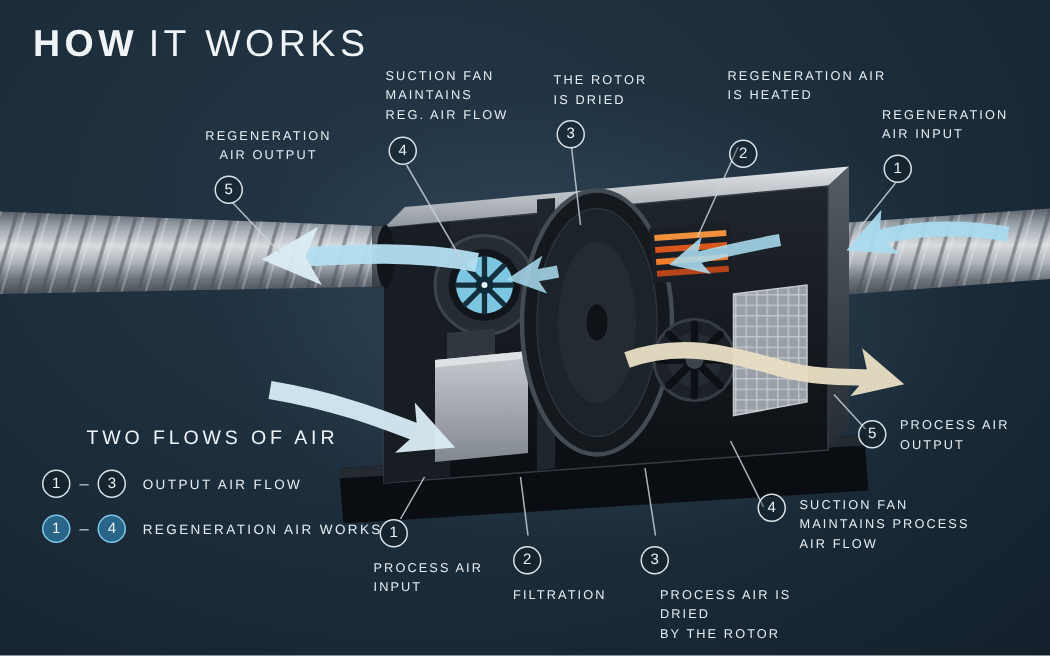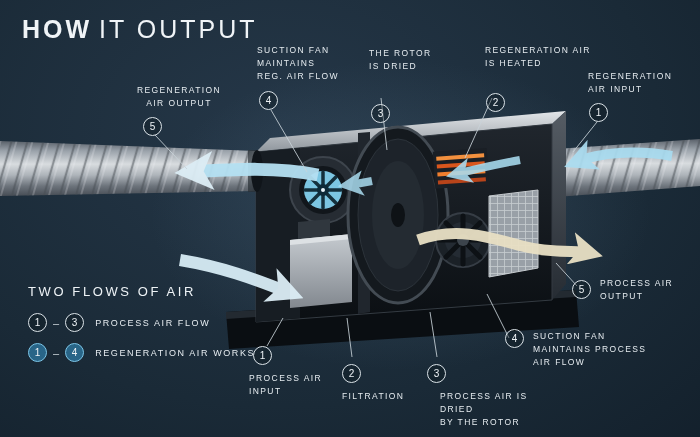--- a/index.html
+++ b/index.html
@@ -19,21 +19,21 @@
   .callout.col.center{ align-items:center; text-align:center; }
   .callout.row{ flex-direction:row; align-items:center; }
   .callout.row.top{ align-items:flex-start; }
   .co-label{ font-size:8.5px; letter-spacing:1.4px; line-height:1.55; color:#e6ecf0;
              white-space:pre-line; text-transform:uppercase; }
   .badge{ width:19px; height:19px; border:1.2px solid #dbe3e8; border-radius:50%;
           display:flex; align-items:center; justify-content:center; font-size:10px;
           color:#eef3f6; background:rgba(12,22,30,.35); flex:0 0 auto; }
   .callout.col .badge{ margin-top:7px; }
   .callout.row .badge + .co-label{ margin-left:9px; margin-top:1px; }
-  .legend{ position:absolute; left:28px; top:284px; z-index:3; }
+  .legend{ position:absolute; left:28px; top:284px; z-index:3;text-align:center; }
   .legend-title{ font-size:13px; letter-spacing:2.6px; margin-bottom:14px; color:#eef3f6; }
   .legend-row{ display:flex; align-items:center; margin-bottom:11px; }
   .legend .badge{ margin:0; }
   .lg-sep{ margin:0 6px; color:#cfd8dd; font-size:11px; }
   .lg-label{ margin-left:11px; font-size:9px; letter-spacing:1.6px; color:#e6ecf0; }
   .badge.blue{ border-color:#7cc6e8; background:rgba(52,142,190,.6); }
 </style>
 </head>
 <body>
 
@@ -192,37 +192,37 @@
       <line x1="597" y1="122" x2="573" y2="152"></line>
       <line x1="577" y1="286" x2="556" y2="263"></line>
       <line x1="509" y1="338" x2="487" y2="294"></line>
       <line x1="437" y1="357" x2="430" y2="312"></line>
       <line x1="352" y1="357" x2="347" y2="318"></line>
       <line x1="267" y1="346" x2="283" y2="318"></line>
     </g>
   </svg>
 
   <div class="title">
-    <span class="t-bold">HOW</span><span class="t-light">IT OUTPUT</span>
+    <span class="t-bold">HOW</span><span class="t-light">IT WORKS</span>
   </div>
 
   <div class="callout col center" style="left:120px; top:84px; width:118px;">
     <div class="co-label">REGENERATION
 AIR OUTPUT</div>
     <div class="badge" style="align-self:flex-start; margin-left:23px;">5</div>
   </div>
 
   <div class="callout col" style="left:257px; top:44px; width:110px;">
     <div class="co-label">SUCTION FAN
 MAINTAINS
 REG. AIR FLOW</div>
     <div class="badge" style="margin-left:2px;">4</div>
   </div>
 
-  <div class="callout col" style="left:369px; top:47px; width:90px;gap:24px;">
+  <div class="callout col" style="left:369px; top:47px; width:90px;">
     <div class="co-label">THE ROTOR
 IS DRIED</div>
     <div class="badge" style="margin-left:2px;">3</div>
   </div>
 
   <div class="callout col" style="left:485px; top:44px; width:140px;gap:16px;">
     <div class="co-label">REGENERATION AIR
 IS HEATED</div>
     <div class="badge" style="margin-left:1px;">2</div>
   </div>
@@ -262,21 +262,21 @@
     <div class="co-label" style="margin-top:7px;">PROCESS AIR
 INPUT</div>
   </div>
 
   <div class="legend">
     <div class="legend-title">TWO FLOWS OF AIR</div>
     <div class="legend-row">
       <div class="badge">1</div>
       <span class="lg-sep">–</span>
       <div class="badge">3</div>
-      <span class="lg-label">PROCESS AIR FLOW</span>
+      <span class="lg-label">OUTPUT AIR FLOW</span>
     </div>
     <div class="legend-row">
       <div class="badge blue">1</div>
       <span class="lg-sep">–</span>
       <div class="badge blue">4</div>
       <span class="lg-label">REGENERATION AIR WORKS</span>
     </div>
   </div>
 
 </div>

